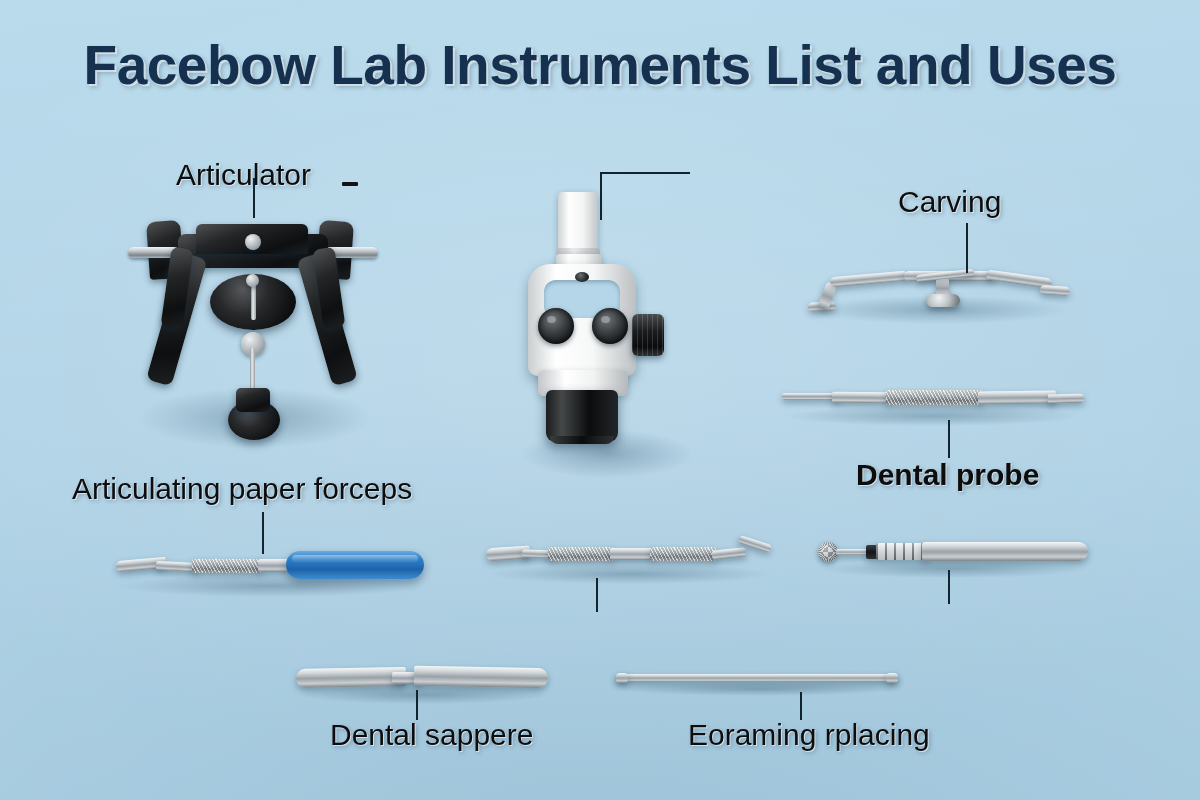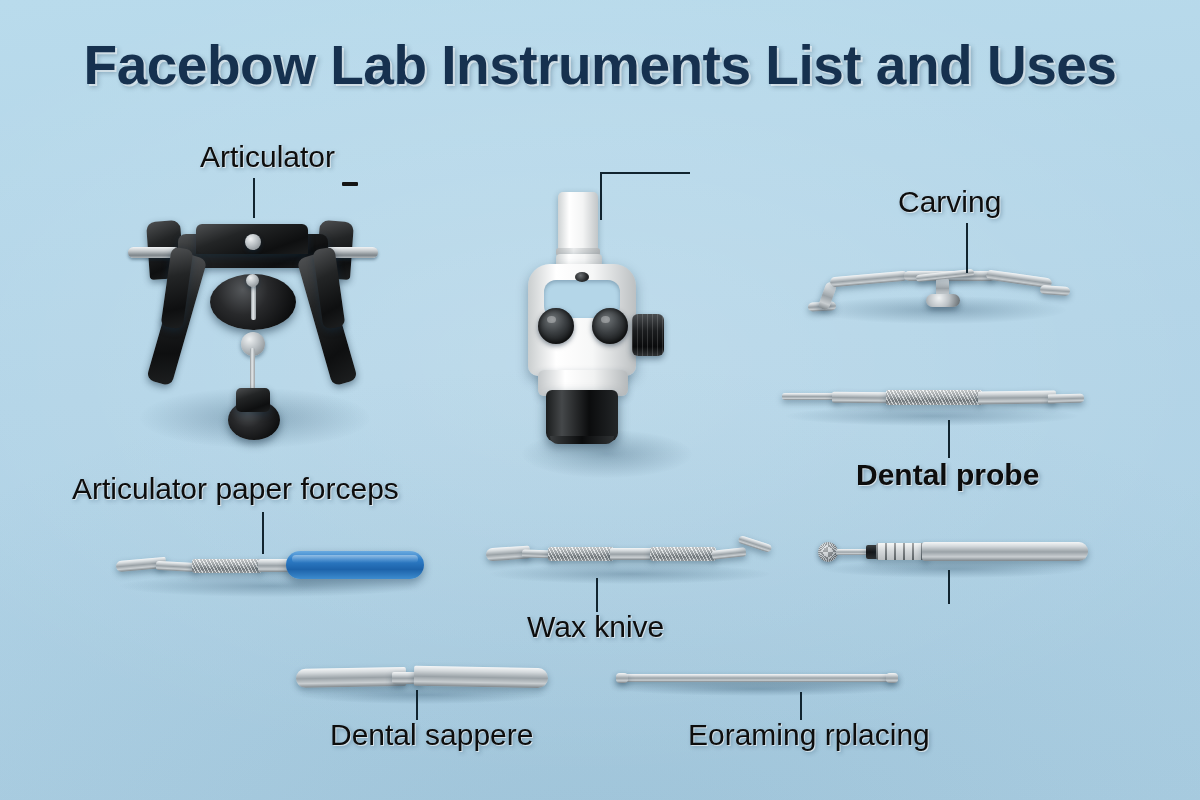--- a/index.html
+++ b/index.html
@@ -264,21 +264,21 @@
     <div class="art-arm" style="left:38px; top:36px; width:22px; height:80px; border-radius:7px; transform:rotate(8deg);"></div>
     <div class="art-arm" style="left:190px; top:36px; width:22px; height:80px; border-radius:7px; transform:rotate(-8deg);"></div>
 
     <div class="art-knob" style="left:113px; top:120px; width:24px; height:24px;"></div>
     <div class="art-rod" style="left:122px; top:136px; height:82px;"></div>
 
     <div class="art-disc" style="left:100px; top:188px; width:52px; height:40px;"></div>
     <div class="art-arm" style="left:108px; top:176px; width:34px; height:24px; border-radius:5px;"></div>
   </div>
 
-  <div class="label" style="left:176px; top:140px;margin-left:24px;">Articulator</div>
+  <div class="label" style="left:176px; top:158px;">Articulator</div>
   <div class="leader" style="left:253px; top:178px; height:40px;"></div>
   <div class="tickmark" style="left:342px; top:182px;"></div>
 
   <div class="shadow-soft" style="left:522px; top:430px; width:170px; height:48px;"></div>
 
   <div id="microscope">
     <div class="ms-part ms-neck" style="left:38px; top:0px; width:40px; height:62px;"></div>
     <div class="ms-part ms-collar" style="left:36px; top:56px; width:44px; height:8px;"></div>
     <div class="ms-part ms-neck" style="left:36px; top:62px; width:46px; height:24px; border-radius:4px;"></div>
 
@@ -327,21 +327,21 @@
     <div class="metal" style="left:0px; top:7px; width:58px; height:7px; border-radius:3px 1px 1px 3px;"></div>
     <div class="metal" style="left:50px; top:6px; width:58px; height:11px; border-radius:2px; transform:rotate(0.6deg);"></div>
     <div class="knurl" style="left:104px; top:4px; width:96px; height:15px; border-radius:2px;"></div>
     <div class="metal" style="left:196px; top:5px; width:78px; height:13px; border-radius:2px; transform:rotate(-0.6deg);"></div>
     <div class="metal" style="left:266px; top:8px; width:36px; height:9px; border-radius:1px 4px 4px 1px; transform:rotate(-1.5deg);"></div>
   </div>
 
   <div class="leader" style="left:948px; top:420px; height:38px;"></div>
   <div class="label" style="left:856px; top:458px;font-weight:bold;">Dental probe</div>
 
-  <div class="label" style="left:72px; top:472px;">Articulator paper forceps</div>
+  <div class="label" style="left:72px; top:472px;">Articulating paper forceps</div>
   <div class="leader" style="left:262px; top:512px; height:42px;"></div>
 
   <div class="shadow-soft" style="left:120px; top:575px; width:300px; height:22px;"></div>
 
   <div id="forceps">
     <div class="metal" style="left:0px; top:14px; width:50px; height:11px; border-radius:7px 2px 2px 7px; transform:rotate(-5deg);"></div>
     <div class="metal" style="left:40px; top:17px; width:42px; height:9px; border-radius:3px; transform:rotate(3deg);"></div>
     <div class="knurl" style="left:76px; top:14px; width:70px; height:14px; border-radius:3px;"></div>
     <div class="metal" style="left:142px; top:14px; width:36px; height:13px; border-radius:3px;"></div>
     <div class="blue-handle" style="left:170px; top:6px; width:138px; height:28px;"></div>
@@ -353,21 +353,20 @@
     <div class="metal" style="left:0px; top:13px; width:44px; height:13px; border-radius:8px 3px 3px 8px; transform:rotate(-4deg);"></div>
     <div class="metal" style="left:36px; top:16px; width:34px; height:8px; border-radius:3px; transform:rotate(2deg);"></div>
     <div class="knurl" style="left:62px; top:13px; width:66px; height:14px; border-radius:3px;"></div>
     <div class="metal" style="left:124px; top:14px; width:44px; height:12px; border-radius:2px;"></div>
     <div class="knurl" style="left:164px; top:13px; width:66px; height:14px; border-radius:3px;"></div>
     <div class="metal" style="left:226px; top:15px; width:34px; height:9px; border-radius:3px; transform:rotate(-6deg);"></div>
     <div class="metal" style="left:252px; top:6px; width:34px; height:8px; border-radius:4px; transform:rotate(18deg);"></div>
   </div>
 
   <div class="leader" style="left:596px; top:578px; height:34px;"></div>
-  <div class="label" style="left:527px; top:610px;">Wax knive</div>
 
   <div class="shadow-soft" style="left:822px; top:560px; width:262px; height:18px;"></div>
 
   <div id="bur">
     <div class="bur-head" style="left:0px; top:6px; width:20px; height:20px;"></div>
     <div class="metal" style="left:18px; top:13px; width:34px; height:6px; border-radius:2px;"></div>
     <div class="metal" style="left:48px; top:9px; width:12px; height:14px; border-radius:2px; background:linear-gradient(180deg,#3c4042,#15171a,#2d3032);"></div>
     <div class="knurl" style="left:58px; top:7px; width:52px; height:17px; border-radius:3px;
                 background: repeating-linear-gradient(90deg, rgba(0,0,0,0.30) 0 2px, rgba(255,255,255,0.45) 2px 9px), linear-gradient(180deg,#eceff0 0%,#b3babe 45%,#818a8f 100%);"></div>
     <div class="metal" style="left:104px; top:6px; width:166px; height:19px; border-radius:3px 9px 9px 3px;"></div>

